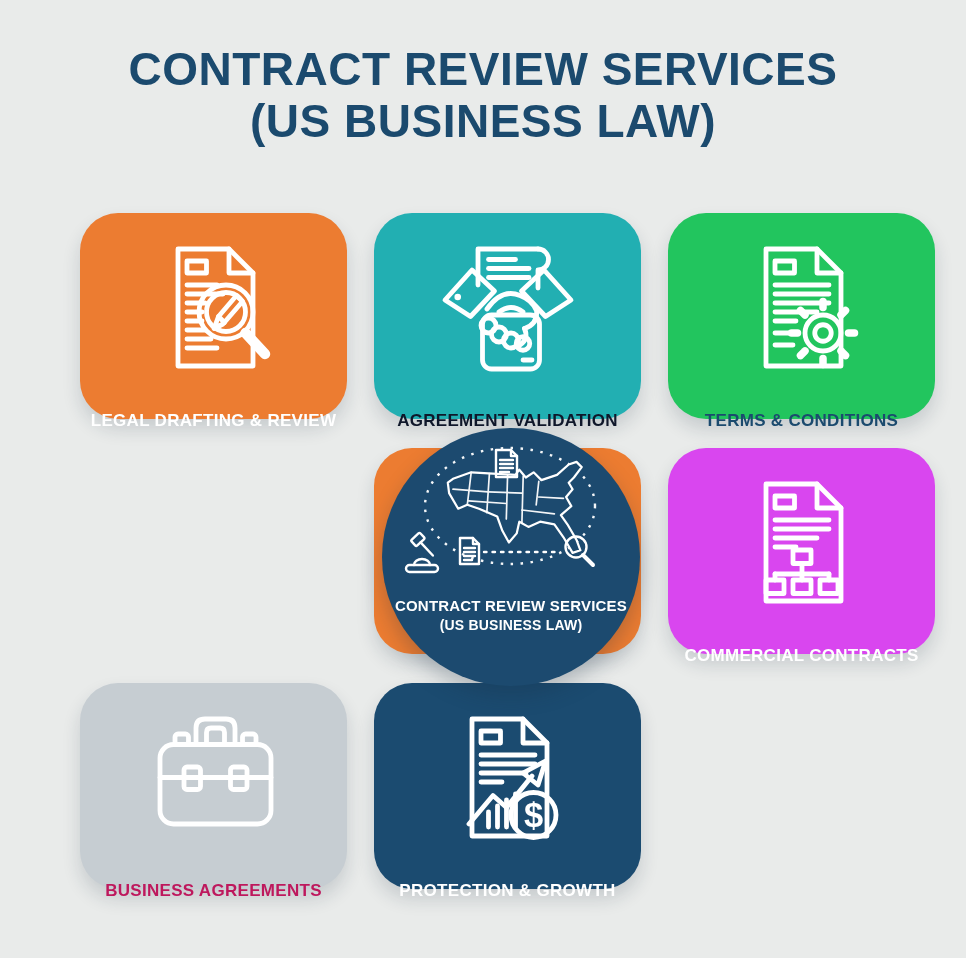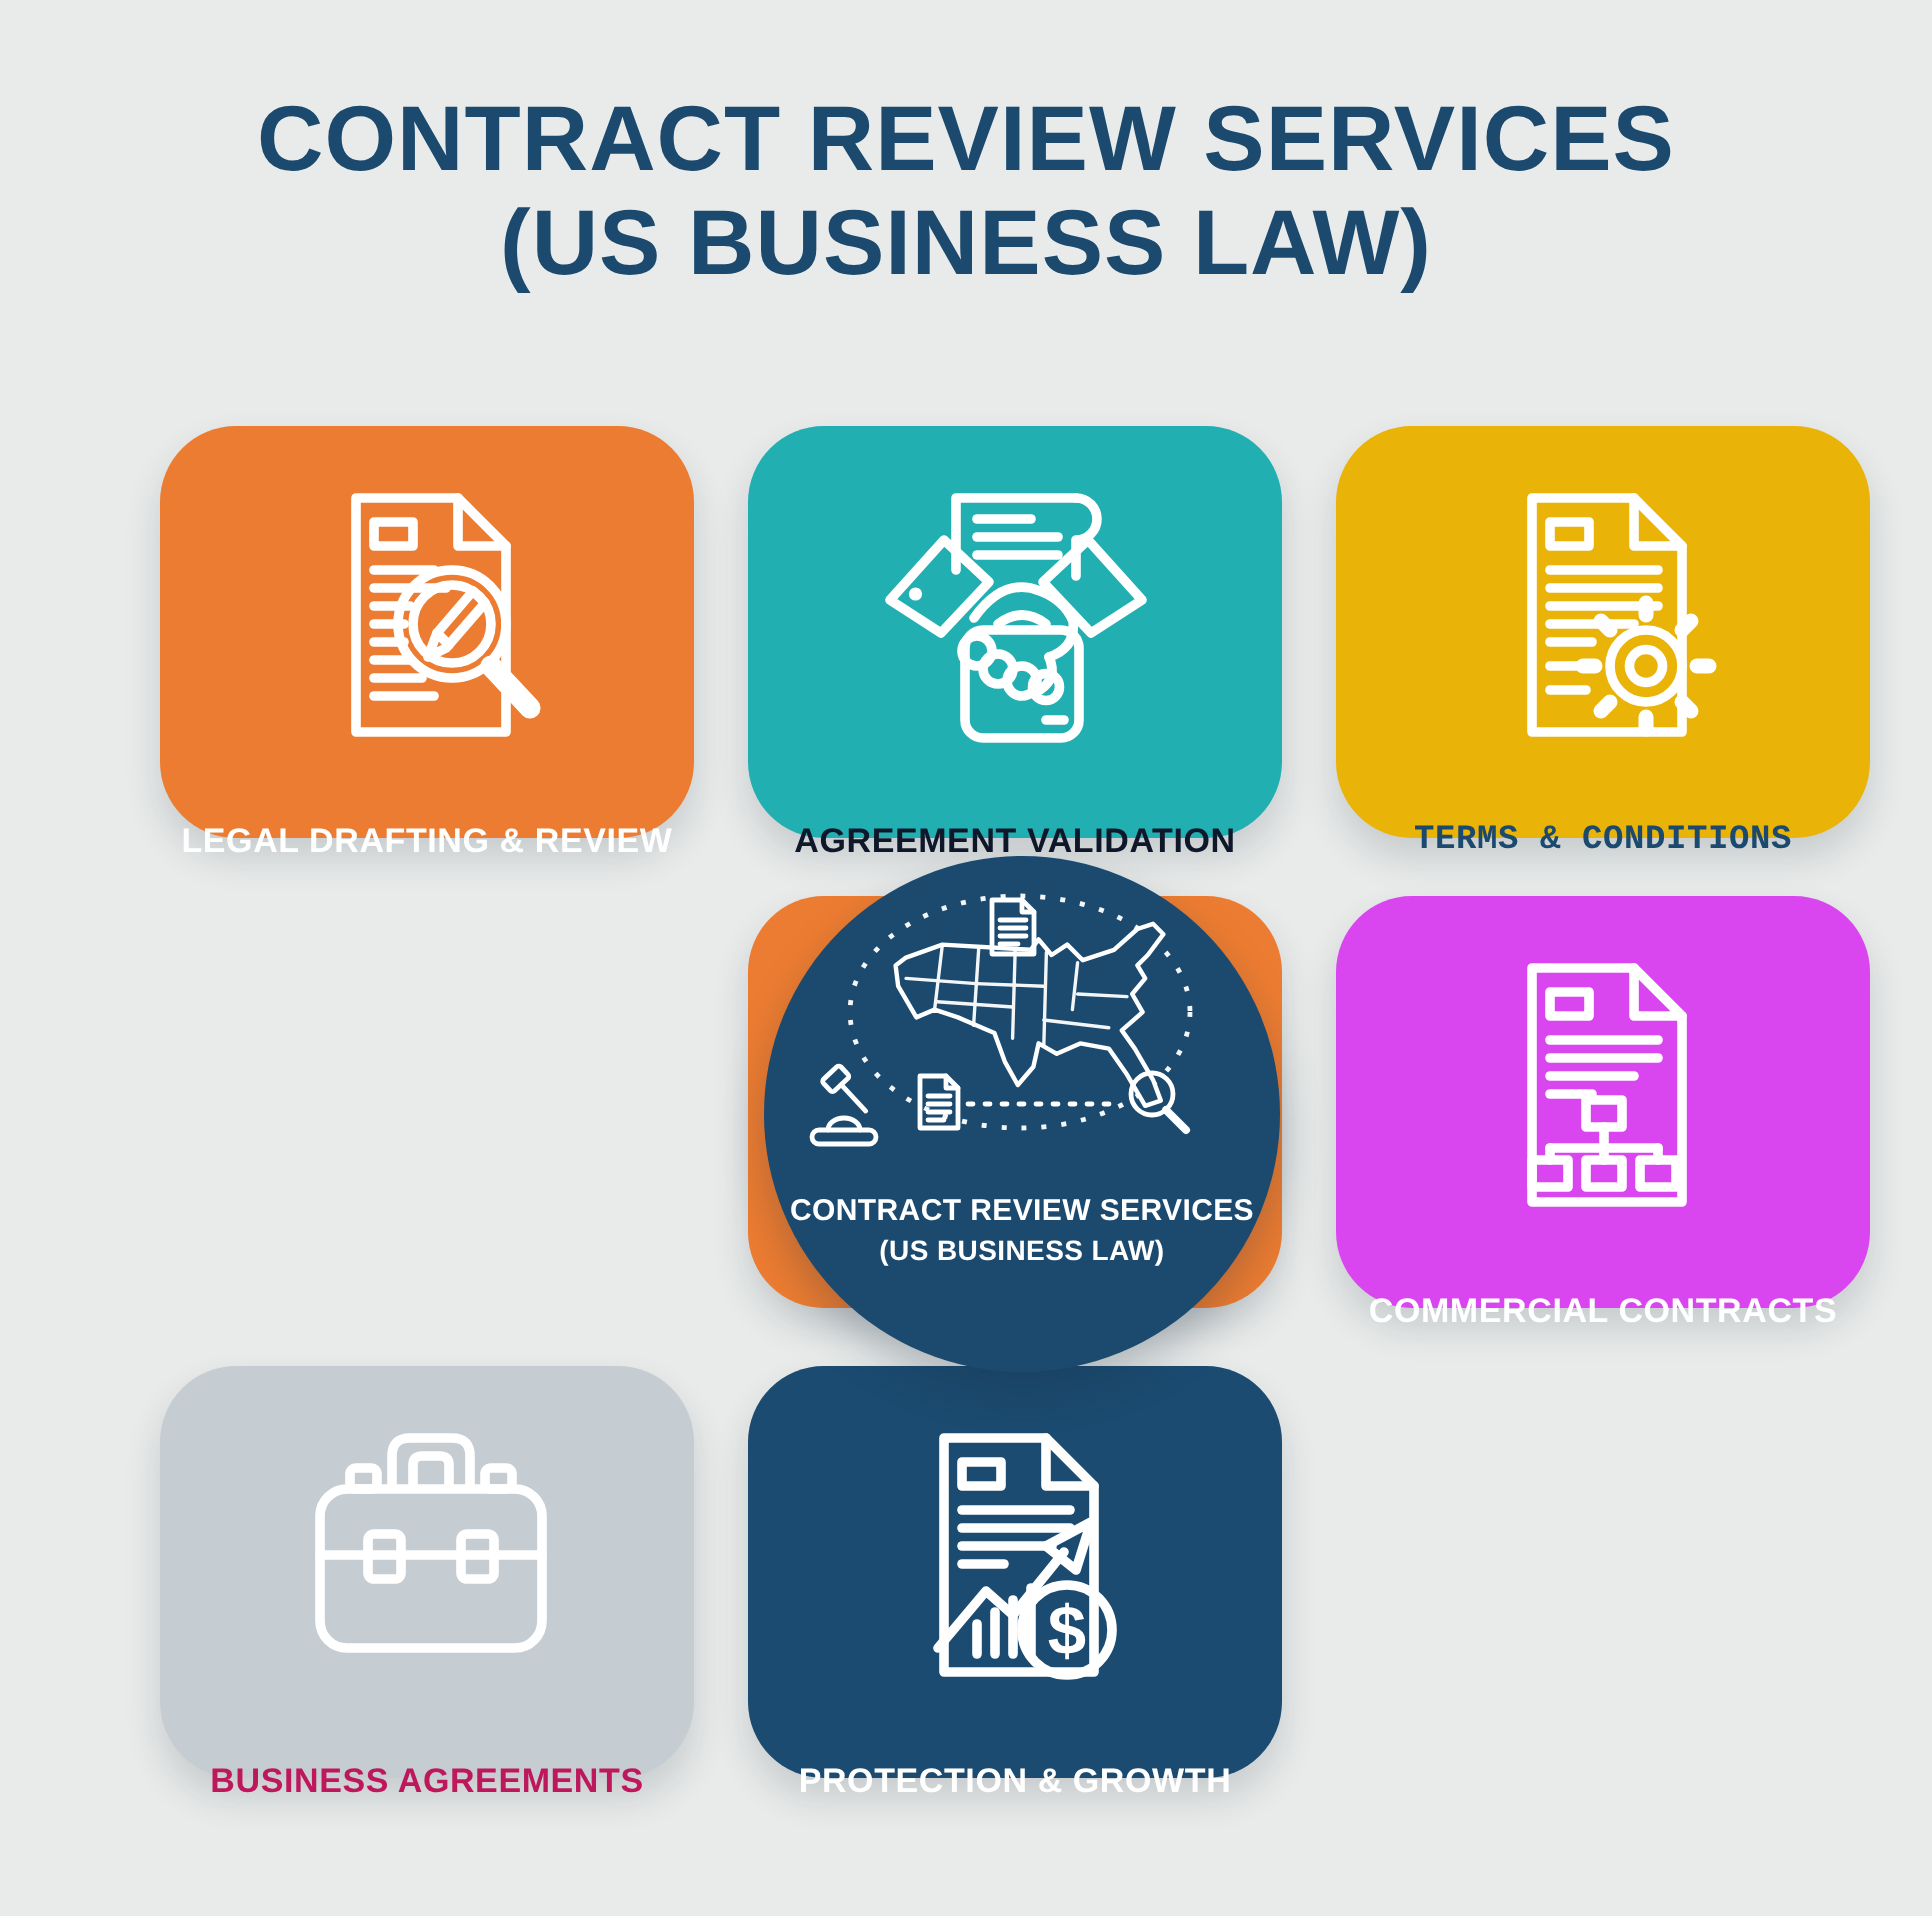--- a/index.html
+++ b/index.html
@@ -104,21 +104,21 @@
       <circle cx="44" cy="67" r="5"></circle>
       <circle cx="52" cy="71" r="5"></circle>
       <circle cx="60" cy="73" r="4.5"></circle>
       <path d="M61,63 Q64,70 58,74"></path>
     </g>
     <circle cx="16.5" cy="42" r="2.2" fill="#FFFFFF" stroke="none"></circle>
   </svg>
       </div>
     <div class="card-label" style="color: #0f172a;">AGREEMENT VALIDATION</div>
   </div>
-    <div class="card" style="background: #eab308; font-family: Liberation Mono, monospace; --cardbg: #C6CDD2;">
+    <div class="card" style="background: #22c55e; --cardbg: #C6CDD2;">
     <div class="icon-wrap">
         <svg viewBox="0 0 100 100">
     <g class="lineart">
       <path d="M26,10 H60 L76,26 V88 H26 Z"></path>
       <path d="M60,10 V26 H76"></path>
       <rect x="32" y="18" width="13" height="8"></rect>
       <path d="M32,34 H68"></path>
             <path d="M32,40 H68"></path>
             <path d="M32,46 H68"></path>
       <path d="M32,52 H60"></path>

